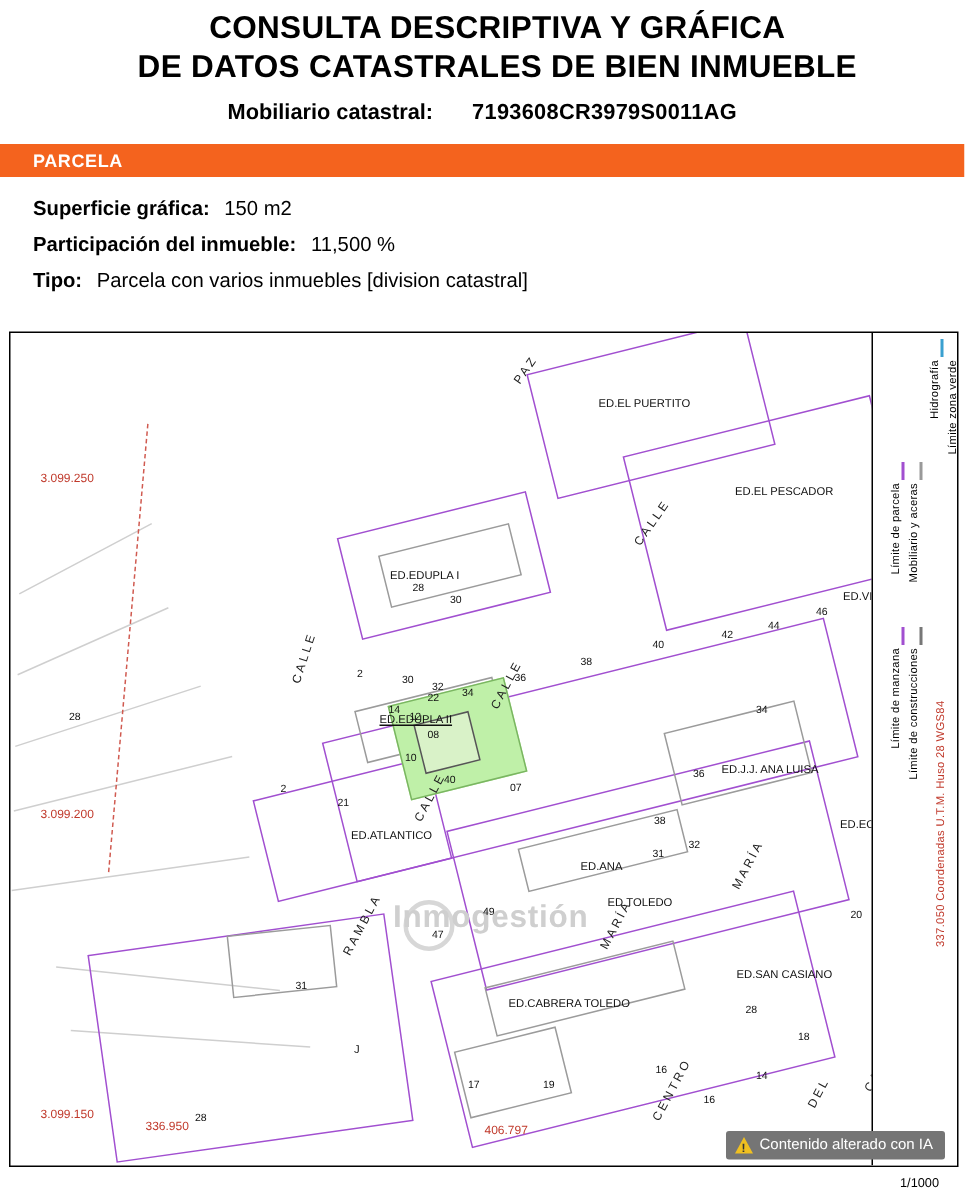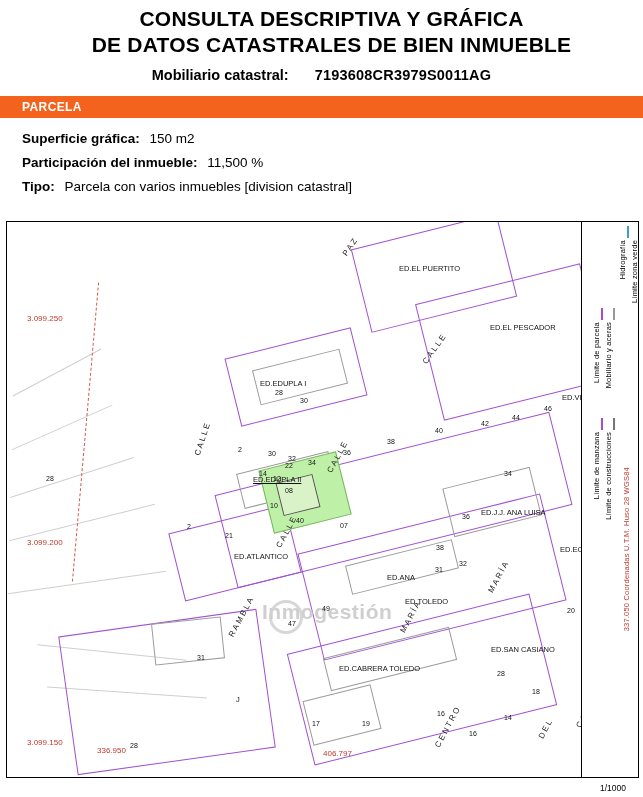--- a/index.html
+++ b/index.html
@@ -334,15 +334,19 @@
         <div class="legend-swatch" style="left: 31px; top: 86px; border-left-color: rgb(153, 153, 153); height: 12px; border-left-width: 2px;"></div>
         <div class="legend-item" style="left: 22px; top: 100px;">Mobiliario y aceras</div>
         <div class="legend-swatch" style="left: 19px; top: 196px; border-left-color: rgb(161, 79, 208); height: 12px; border-left-width: 2px;"></div>
         <div class="legend-item" style="left: 10px; top: 210px;">Límite de manzana</div>
         <div class="legend-swatch" style="left: 31px; top: 196px; border-left-color: rgb(119, 119, 119); height: 12px; border-left-width: 2px;"></div>
         <div class="legend-item" style="left: 22px; top: 210px;">Límite de construcciones</div>
       </div>
     <div class="utm-label" style="left:40px;top:245px;">337.050 Coordenadas U.T.M. Huso 28 WGS84</div>
   </div>
 
+  <div class="footer-note">
+    <span class="warn"></span>
+    <span>Contenido alterado con IA</span>
+  </div>
 </div>
 
 <div class="scale">1/1000</div>
 
 </body></html>

